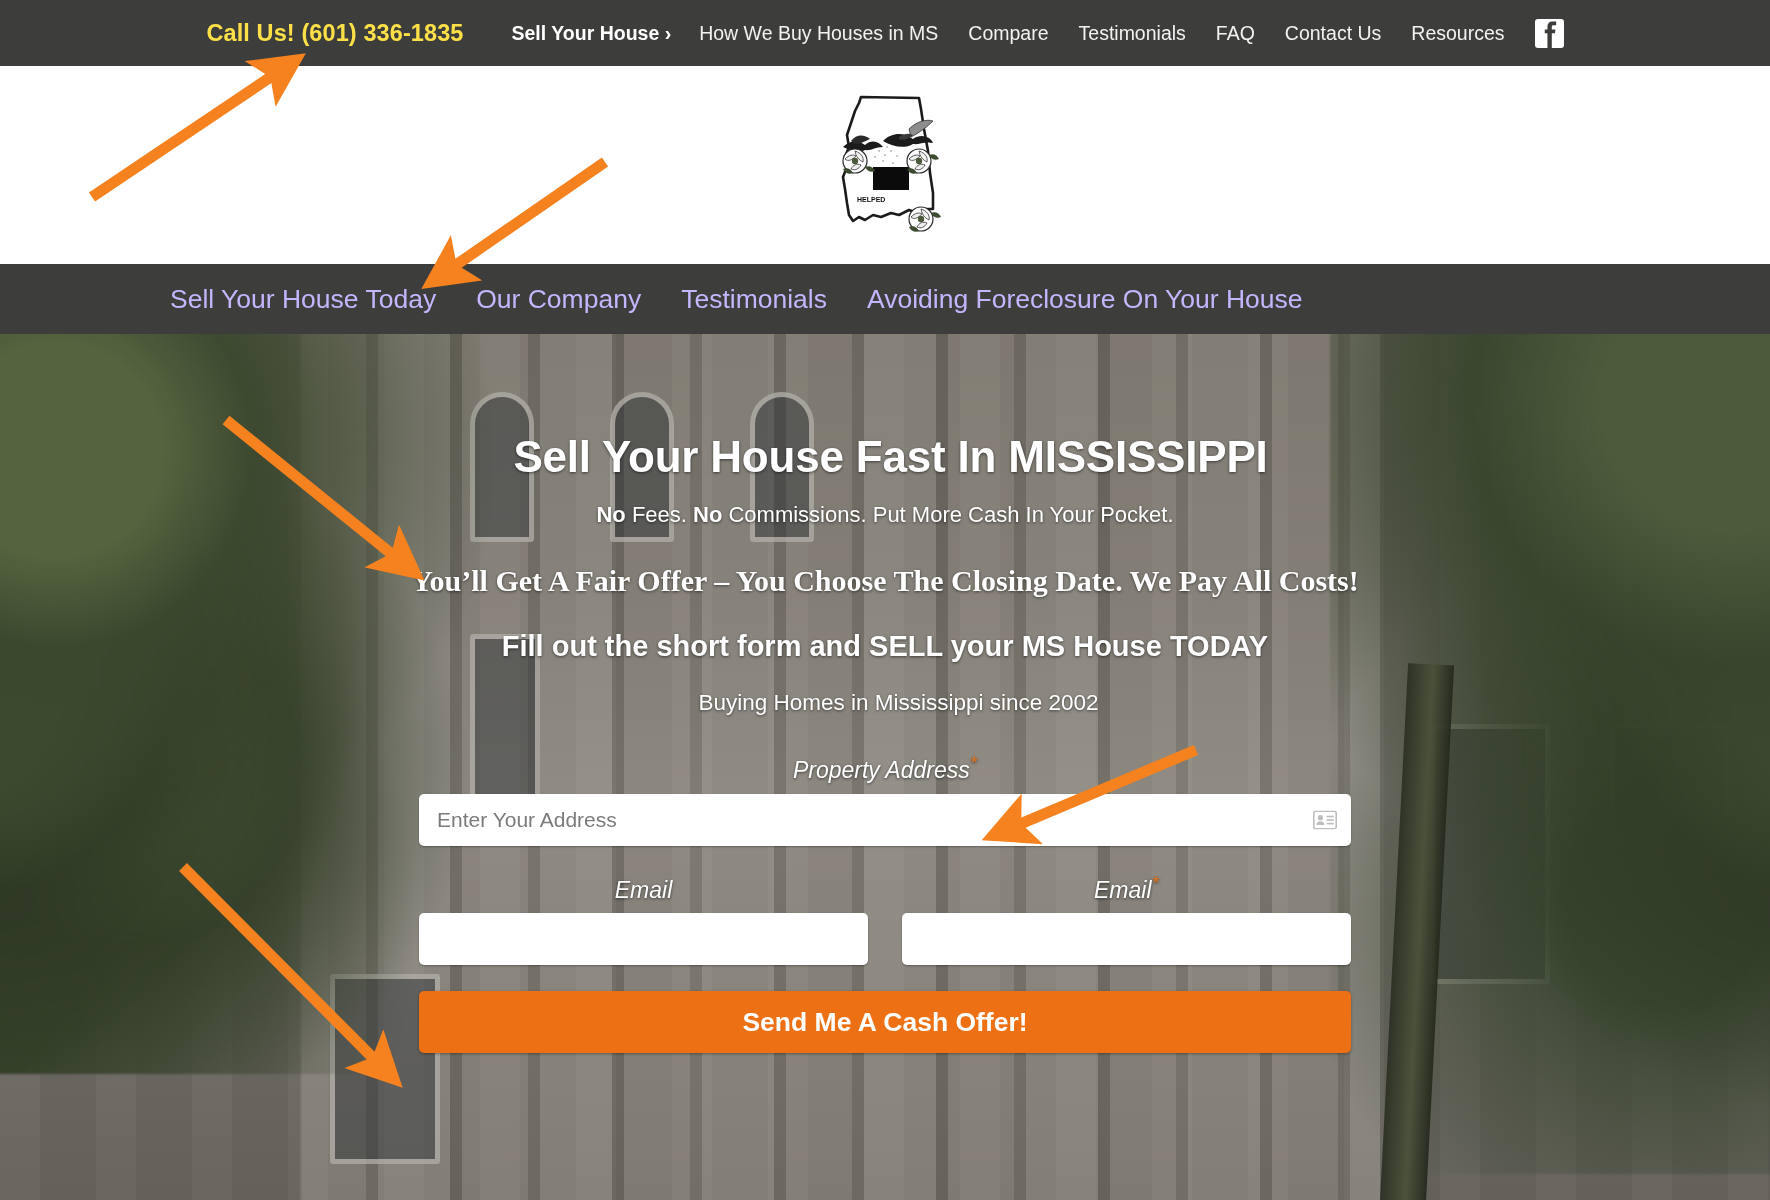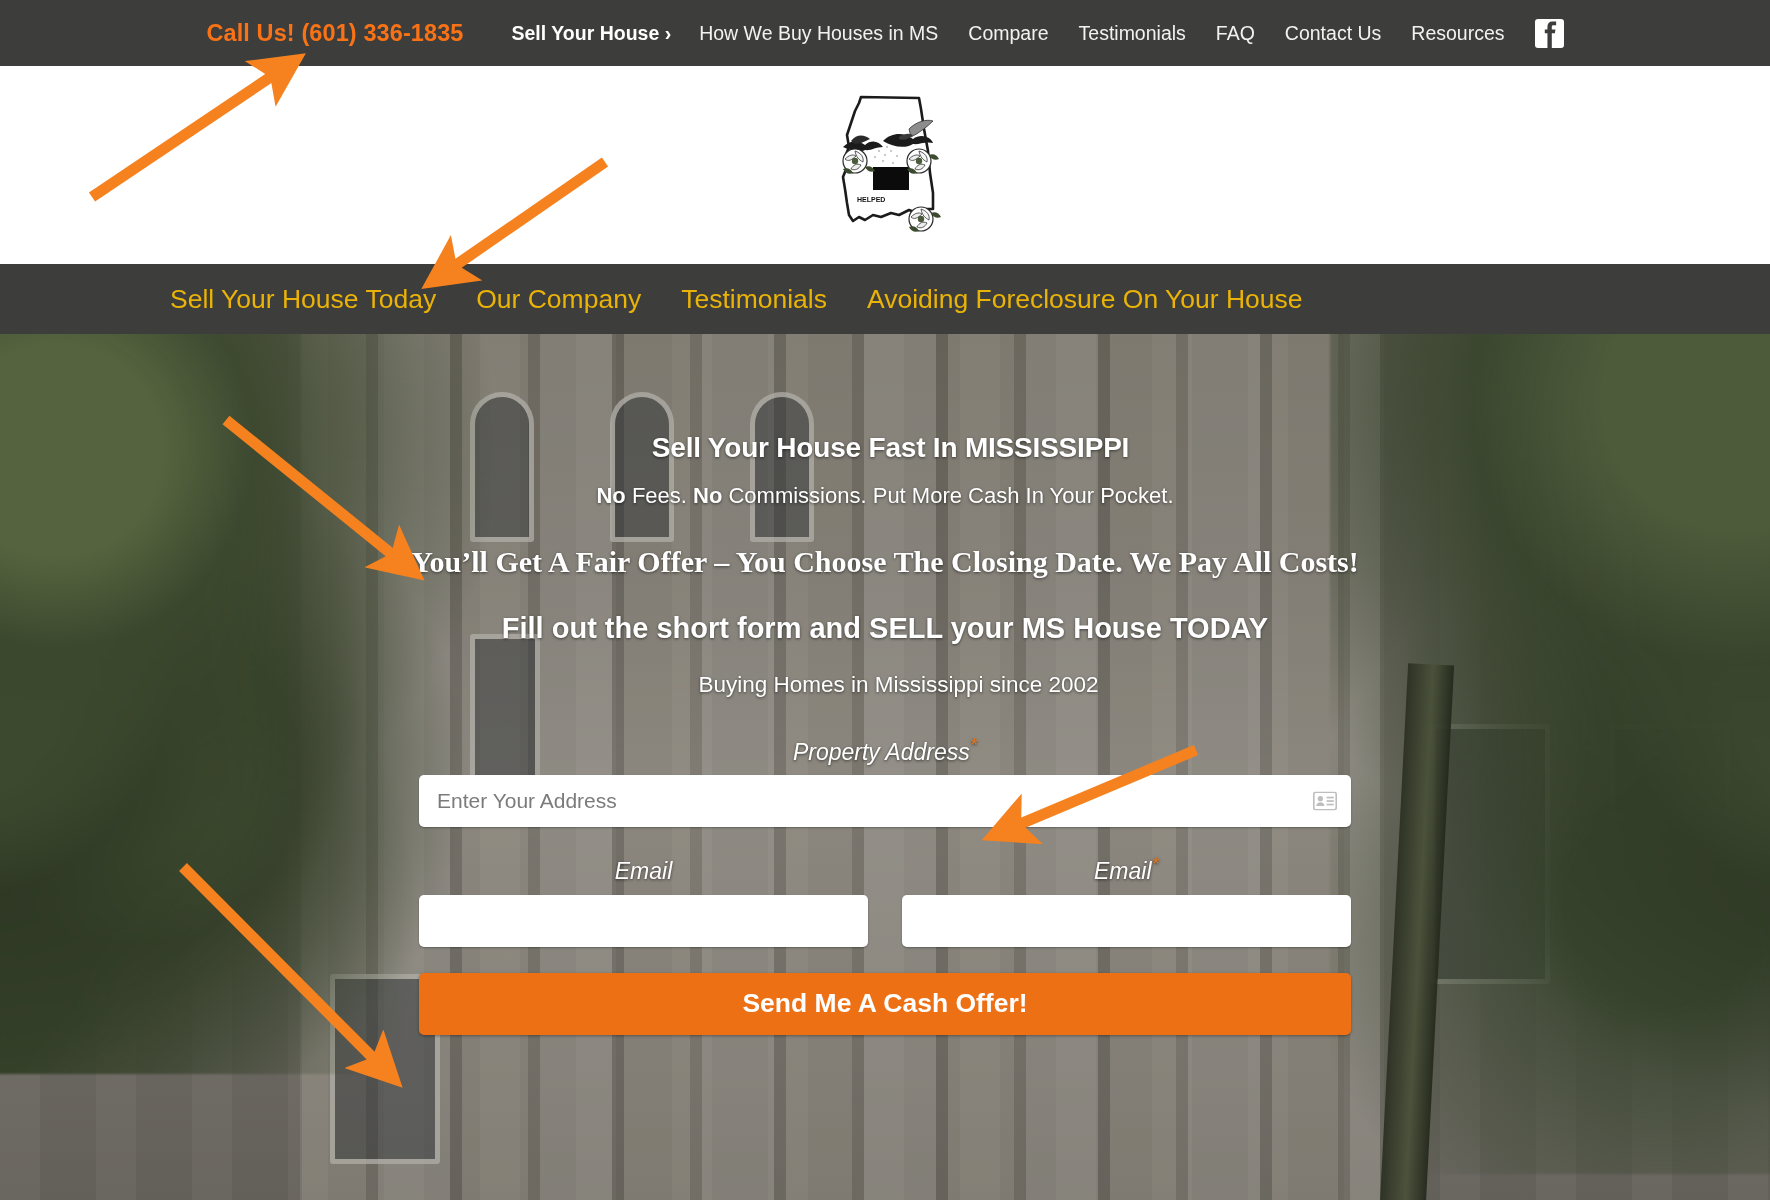--- a/index.html
+++ b/index.html
@@ -18,21 +18,21 @@
     height: 66px;
     background: #3d3d3b;
     display: flex;
     align-items: center;
     justify-content: center;
     gap: 0;
     z-index: 5;
   }
   .topbar-inner { display: flex; align-items: center; }
   .phone-label {
-    color: #f97316;
+    color: #fde047;
     font-size: 23.5px;
     font-weight: bold;
     letter-spacing: 0.1px;
     margin-right: 48px;
     white-space: nowrap;
   }
   .top-link {
     color: #f2f2f2;
     font-size: 19.5px;
     text-decoration: none;
@@ -70,21 +70,21 @@
     position: relative;
     height: 70px;
     background: #3d3d3b;
     display: flex;
     align-items: center;
     padding-left: 170px;
     gap: 0;
     z-index: 4;
   }
   .nav-link {
-    color: #eab308;
+    color: #c4b5fd;
     font-size: 26.5px;
     text-decoration: none;
     margin-right: 40px;
     white-space: nowrap;
   }
 
   
   .hero {
     position: relative;
     height: 866px;
@@ -152,21 +152,21 @@
 
   .hero-content {
     position: relative;
     z-index: 3;
     width: 100%;
     padding-top: 98px;
     text-align: center;
   }
   .hero h1 {
     color: #ffffff;
-    font-size: 28px;
+    font-size: 44px;
     font-weight: bold;
     line-height: 1.15;
     text-shadow: 0 1px 3px rgba(0,0,0,0.55);
     letter-spacing: -0.2px;
     padding-left: 11px;
   }
   .hero-sub {
     margin-top: 19px;
     color: #ffffff;
     font-size: 22px;

